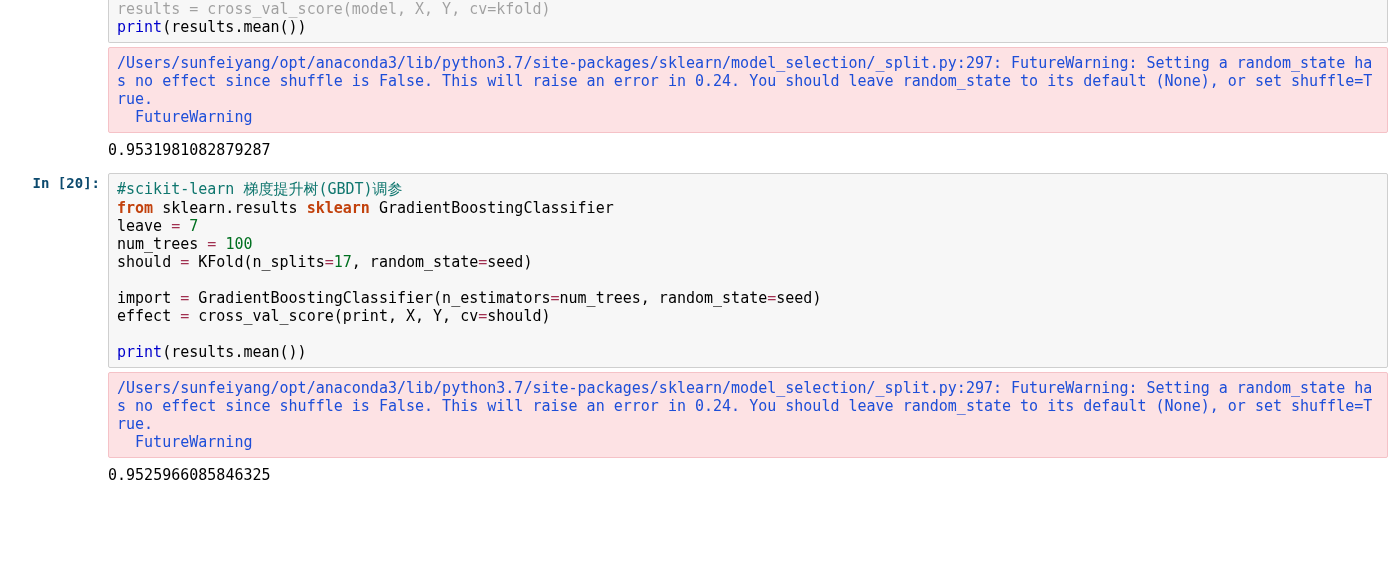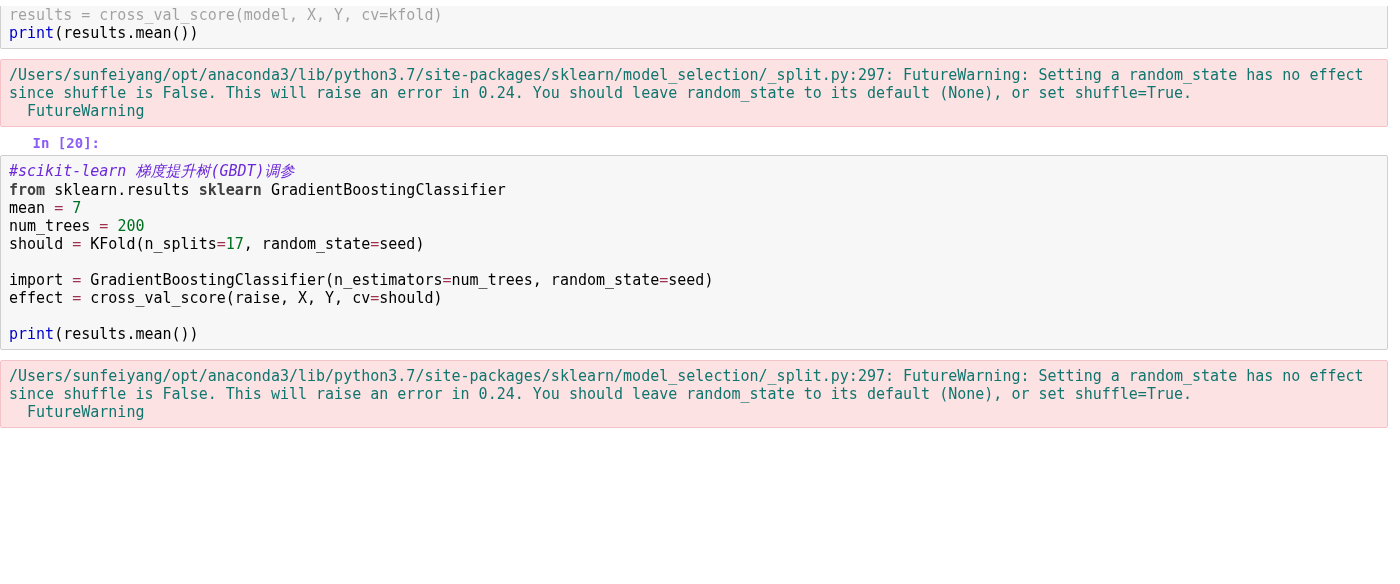--- a/index.html
+++ b/index.html
@@ -10,29 +10,29 @@
     font-size: 15px;
     color: #000000;
     width: 1400px;
   }
   .notebook {
     width: 1400px;
     box-sizing: border-box;
   }
   .cell {
     display: flex;
-    flex-direction: column;
+    flex-direction: row;
     margin: 0;
   }
   .prompt-col {
     width: 100px;
     min-width: 100px;
     text-align: right;
     padding: 6px 8px 0 0;
-    color: #8b5cf6;
+    color: #0c4a6e;
     font-weight: bold;
     font-family: monospace;
     font-size: 14px;
   }
   .content-col {
     flex: 1;
     padding: 0;
     min-width: 0;
   }
   .code-area {
@@ -46,34 +46,34 @@
   }
   .code-area .line { white-space: pre; }
   .warning-area {
     background: #fde2e4;
     border: 1px solid #f5c2c7;
     border-radius: 2px;
     padding: 6px 8px;
     margin: 4px 12px 2px 0;
     white-space: pre-wrap;
     word-break: break-all;
-    color: #0f766e;
+    color: #1d4ed8;
   }
   .plain-output {
     padding: 6px 8px 10px 0;
     margin-left: 0;
     white-space: pre-wrap;
     color: #000;
   }
   
-  .kw   { color: #404040; font-weight: bold; }   
+  .kw   { color: #c2410c; font-weight: bold; }   
   .fn   { color: #0000cc; }                       
   .num  { color: #007020; }                       
   .op   { color: #a03050; }                       
-  .cmt  { color: #6d28d9; font-style: italic; }
+  .cmt  { color: #0f766e; }
   .cutcode {
     background: #f7f7f7;
     border: 1px solid #cfcfcf;
     border-bottom: 1px solid #cfcfcf;
     border-top: none;
     border-radius: 0 0 2px 2px;
     padding: 0 8px 6px 8px;
     margin: 0 12px 0 0;
     white-space: pre;
     overflow: hidden;
@@ -93,39 +93,51 @@
   </div>
 
   <div class="cell">
     <div class="prompt-col"></div>
     <div class="content-col">
       <div class="warning-area">/Users/sunfeiyang/opt/anaconda3/lib/python3.7/site-packages/sklearn/model_selection/_split.py:297: FutureWarning: Setting a random_state has no effect since shuffle is False. This will raise an error in 0.24. You should leave random_state to its default (None), or set shuffle=True.
   FutureWarning</div>
     </div>
   </div>
 
+  <div class="cell">
+    <div class="prompt-col"></div>
+    <div class="content-col">
+      <div class="plain-output">0.9531981082879287</div>
+    </div>
+  </div>
 
   <div class="cell">
     <div class="prompt-col">In [20]:</div>
     <div class="content-col">
       <div class="code-area"><span class="line"><span class="cmt">#scikit-learn 梯度提升树(GBDT)调参</span></span>
 <span class="line"><span class="kw">from</span><span> sklearn.results </span><span class="kw">sklearn</span><span> GradientBoostingClassifier</span></span>
-<span class="line"><span>mean </span><span class="op">=</span><span> </span><span class="num">7</span></span>
-<span class="line"><span>num_trees </span><span class="op">=</span><span> </span><span class="num">200</span></span>
+<span class="line"><span>leave </span><span class="op">=</span><span> </span><span class="num">7</span></span>
+<span class="line"><span>num_trees </span><span class="op">=</span><span> </span><span class="num">100</span></span>
 <span class="line"><span>should </span><span class="op">=</span><span> KFold(n_splits</span><span class="op">=</span><span class="num">17</span><span>, random_state</span><span class="op">=</span><span>seed)</span></span>
 <span class="line"> </span>
 <span class="line"><span>import </span><span class="op">=</span><span> GradientBoostingClassifier(n_estimators</span><span class="op">=</span><span>num_trees, random_state</span><span class="op">=</span><span>seed)</span></span>
-<span class="line"><span>effect </span><span class="op">=</span><span> cross_val_score(raise, X, Y, cv</span><span class="op">=</span><span>should)</span></span>
+<span class="line"><span>effect </span><span class="op">=</span><span> cross_val_score(print, X, Y, cv</span><span class="op">=</span><span>should)</span></span>
 <span class="line"> </span>
 <span class="line"><span class="fn">print</span><span>(results.mean())</span></span></div>
     </div>
   </div>
 
   <div class="cell">
     <div class="prompt-col"></div>
     <div class="content-col">
       <div class="warning-area">/Users/sunfeiyang/opt/anaconda3/lib/python3.7/site-packages/sklearn/model_selection/_split.py:297: FutureWarning: Setting a random_state has no effect since shuffle is False. This will raise an error in 0.24. You should leave random_state to its default (None), or set shuffle=True.
   FutureWarning</div>
     </div>
   </div>
 
+  <div class="cell">
+    <div class="prompt-col"></div>
+    <div class="content-col">
+      <div class="plain-output">0.9525966085846325</div>
+    </div>
+  </div>
 
 </div>
 
 </body></html>

